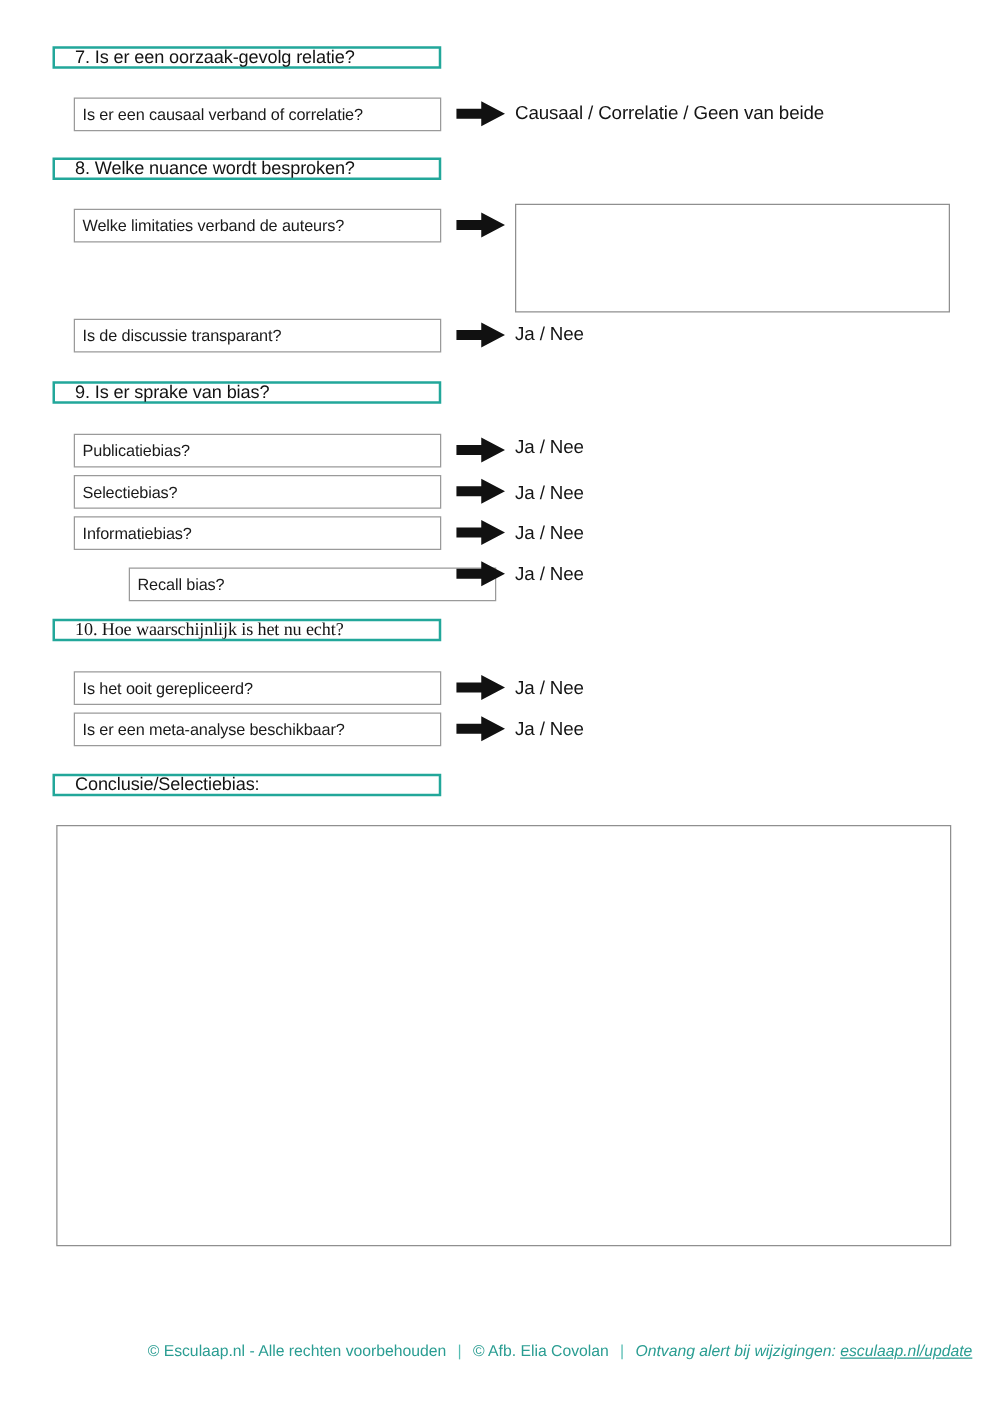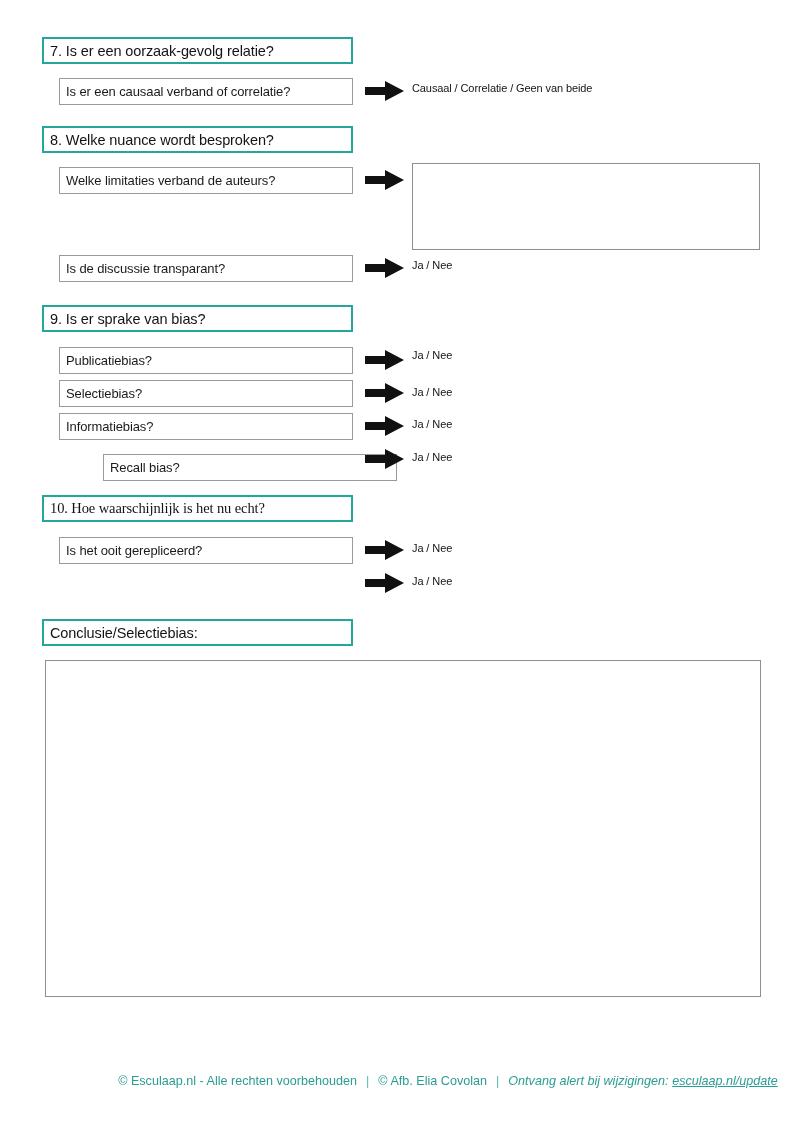--- a/index.html
+++ b/index.html
@@ -21,27 +21,27 @@
     left: 0; top: 0;
     width: 800px;
     height: 1131px;
   }
 
   
   .section-head {
     position: absolute;
     left: 42px;
     width: 311px;
-    height: 27px;
+    height: 18px;
     box-sizing: border-box;
     border: 2px solid #22a79a;
     background: #ffffff;
     display: flex;
     align-items: center;
-    padding-left: 6px;
+    padding-left: 16px;
     font-size: 14.5px;
     color: #131313;
     letter-spacing: -0.1px;
   }
 
   
   .subq {
     position: absolute;
     left: 59px;
     width: 294px;
@@ -63,21 +63,21 @@
     width: 40px;
     height: 24px;
     left: 365px;
   }
   .arrow svg { display: block; width: 40px; height: 24px; }
 
   
   .answer {
     position: absolute;
     left: 412px;
-    font-size: 11px;
+    font-size: 15px;
     color: #141414;
     white-space: nowrap;
     letter-spacing: -0.1px;
   }
 
   
   .writebox {
     position: absolute;
     box-sizing: border-box;
     border: 1px solid #8f8f8f;
@@ -212,20 +212,23 @@
   <div class="subq" style="top:537px;">
     <span>Is het ooit gerepliceerd?</span>
   </div>
   <div class="arrow" style="top:538px;">
     <svg viewBox="0 0 40 24" xmlns="http://www.w3.org/2000/svg" aria-hidden="true">
       <path d="M0 8 H20 V2 L39 12 L20 22 V16 H0 Z" fill="#111111"></path>
     </svg>
   </div>
   <div class="answer" style="top:542px;">Ja / Nee</div>
 
+  <div class="subq" style="top:570px;">
+    <span>Is er een meta-analyse beschikbaar?</span>
+  </div>
   <div class="arrow" style="top:571px;">
     <svg viewBox="0 0 40 24" xmlns="http://www.w3.org/2000/svg" aria-hidden="true">
       <path d="M0 8 H20 V2 L39 12 L20 22 V16 H0 Z" fill="#111111"></path>
     </svg>
   </div>
   <div class="answer" style="top:575px;">Ja / Nee</div>
 
   <div class="section-head" style="top:619px;">
     <span>Conclusie/Selectiebias:</span>
   </div>

